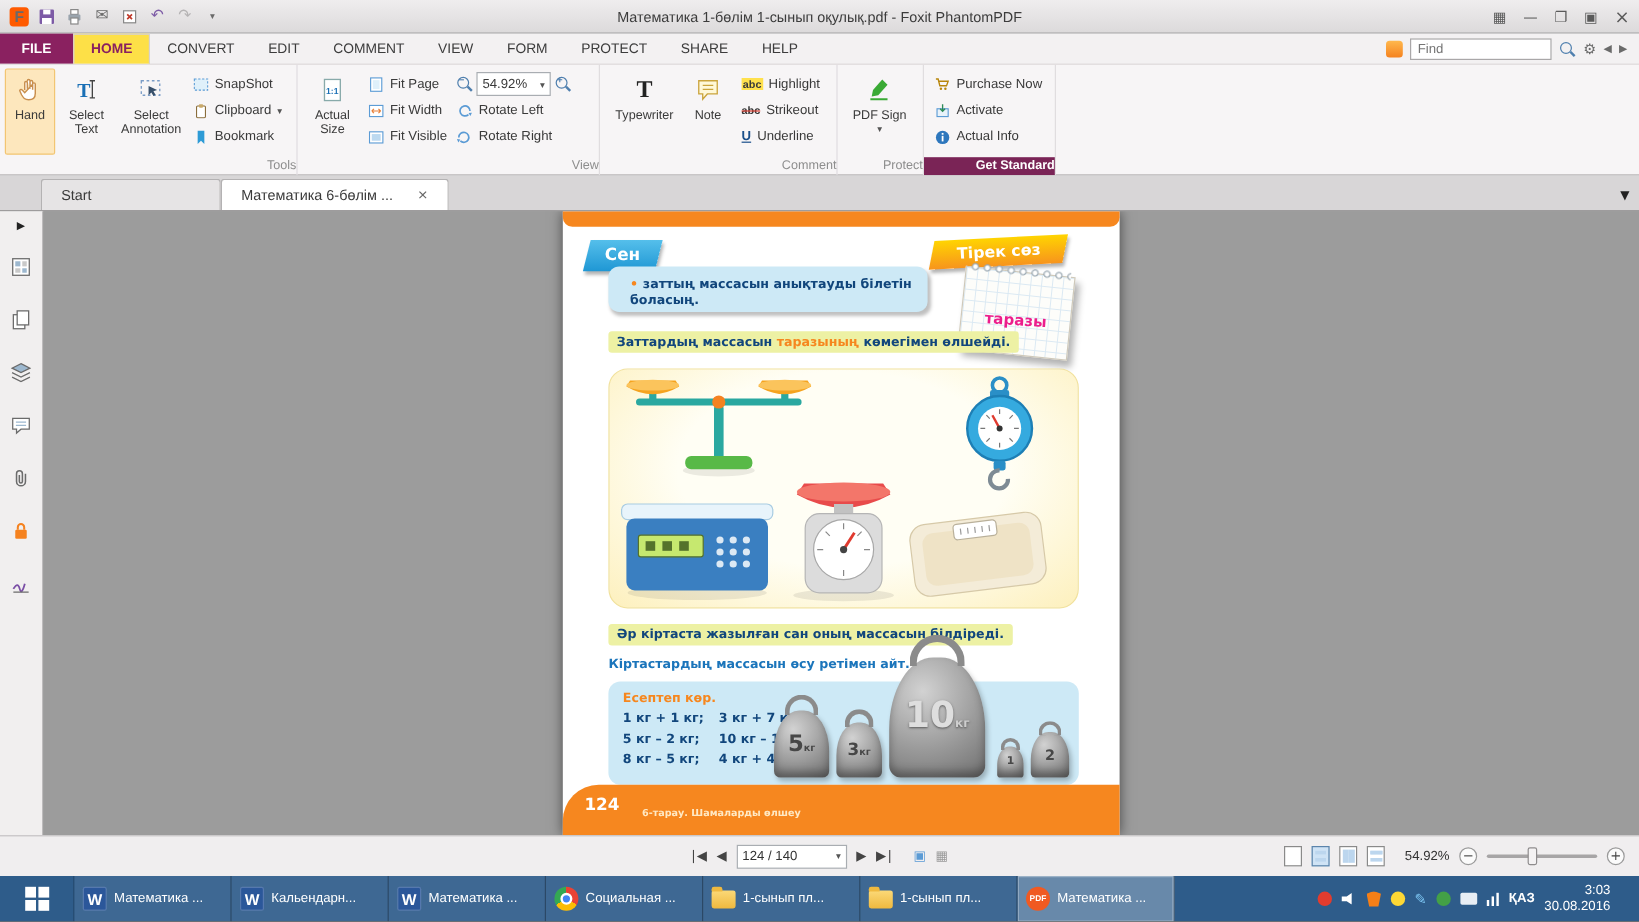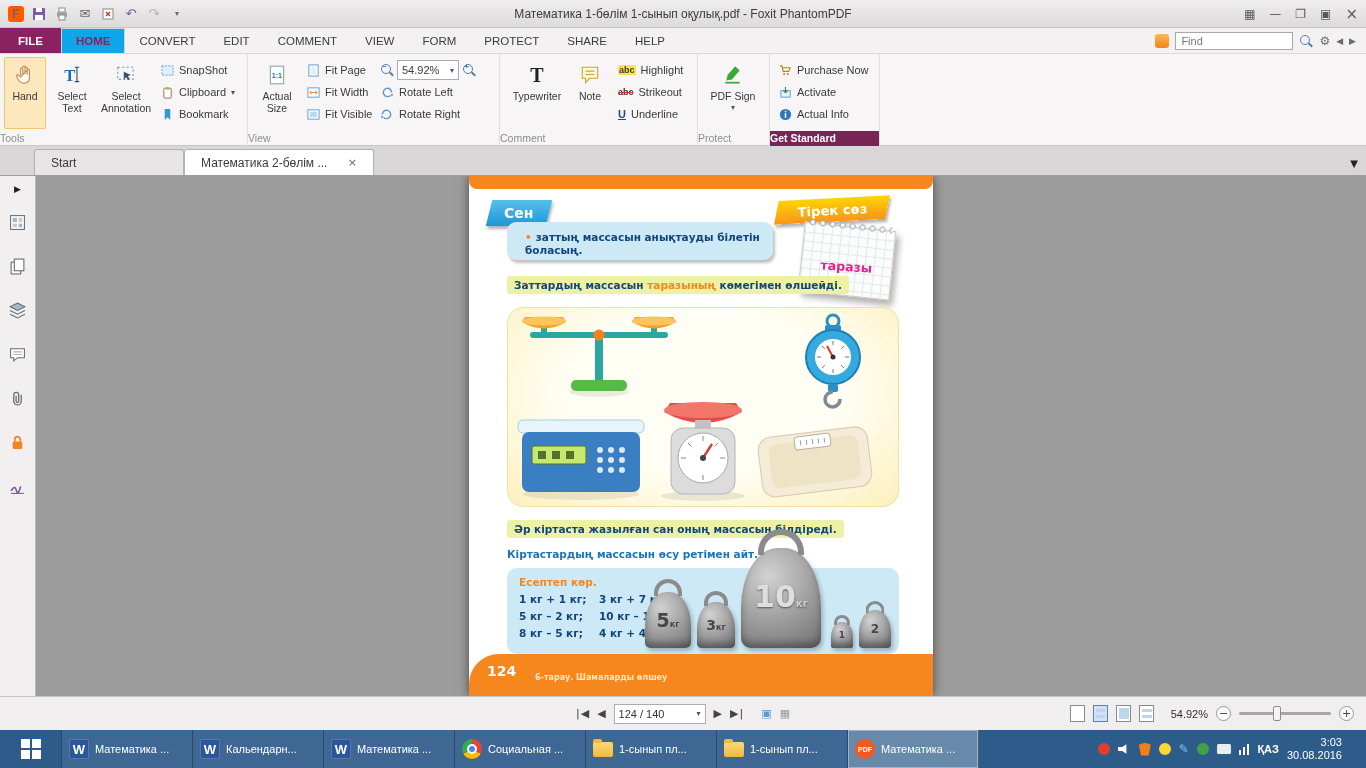--- a/index.html
+++ b/index.html
@@ -18,35 +18,35 @@
   .winbtns{margin-left:auto;display:flex;align-items:center;gap:14px;z-index:2;color:#5a5a5a;font-size:12px}
   .winbtns span{cursor:default}
   .applogo{width:15px;height:15px;background:#ff5a00;border-radius:3px;color:#fff;font-weight:bold;
     font-size:10px;display:flex;align-items:center;justify-content:center}
 
   
   .tabrow{position:absolute;left:0;top:28px;width:100%;height:26px;background:#f3f1f2;
     border-bottom:1px solid #dcd9da;display:flex;align-items:stretch}
   .rtab{padding:0 14px;display:flex;align-items:center;font-size:11.5px;color:#3c3c3c;cursor:default;white-space:nowrap}
   .rtab.file{background:#8a2160;color:#fff;font-weight:bold;padding:0 18px}
-  .rtab.active{background:#0ea5e9;color:#8a2160;font-weight:bold;border:1px solid #d5d2d3;border-bottom:none}
+  .rtab.active{background:#fde047;color:#8a2160;font-weight:bold;border:1px solid #d5d2d3;border-bottom:none}
   .findwrap{margin-left:auto;display:flex;align-items:center;gap:6px;padding-right:10px}
   .find-badge{width:14px;height:14px;background:linear-gradient(#ffb84d,#f5821f);border-radius:3px}
   .find-input{width:118px;height:18px;border:1px solid #a9a7a8;background:#fff;font-size:11px;padding:0 5px;
     font-family:"Liberation Sans",sans-serif}
   .mag{position:relative;width:14px;height:14px;display:inline-block}
   .mag::before{content:"";position:absolute;width:8px;height:8px;border:1.6px solid #4f7fae;border-radius:50%;left:1px;top:1px}
   .mag::after{content:"";position:absolute;width:5px;height:1.8px;background:#4f7fae;transform:rotate(45deg);left:9px;top:10px}
   .mag .sign{position:absolute;left:2.2px;top:-1.5px;font-size:8px;color:#4f7fae;font-weight:bold}
   .gearbtn,.chev{color:#6a6a6a;font-size:12px;display:flex;align-items:center}
 
   
   .ribbon{position:absolute;left:0;top:54px;width:100%;height:92px;background:#f7f5f6;border-bottom:1px solid #c9c6c7}
   .rgroup{position:absolute;top:0;height:92px;border-right:1px solid #e0dddf}
-  .glabel{position:absolute;bottom:0;left:0;right:0;height:15px;line-height:15px;text-align:left;
+  .glabel{position:absolute;bottom:0;left:0;right:0;height:15px;line-height:15px;text-align:right;
     font-size:10.5px;color:#8d8d8d}
   .glabel.purple{background:#7a2456;color:#fff;font-weight:bold}
   .bigbtn{position:absolute;top:3px;height:72px;text-align:center;font-size:10.5px;color:#3a3a3a;
     display:flex;flex-direction:column;align-items:center;border:1px solid transparent;border-radius:2px;cursor:default}
   .bigbtn .icon{height:28px;display:flex;align-items:center;justify-content:center;margin-top:3px}
   .bigbtn .lbl{line-height:11.5px;margin-top:2px}
   .bigbtn.sel{background:#fde7bd;border-color:#f2c572}
   .smallbtn{position:absolute;height:20px;display:flex;align-items:center;gap:5px;font-size:11px;color:#3a3a3a;
     white-space:nowrap;cursor:default}
   .smallbtn .sic{width:14px;height:14px;display:flex;align-items:center;justify-content:center}
@@ -450,21 +450,21 @@
       </div>
       <div class="glabel purple">Get Standard</div>
     </div>
   </div>
 
   <div class="doctabs">
     <div class="dtab" style="min-width:150px">
       <span>Start</span>
     </div>
     <div class="dtab active">
-      <span>Математика 2-бөлім ...</span>
+      <span>Математика 6-бөлім ...</span>
       <span class="x djv">×</span>
     </div>
     <span class="dt-caret djv">▼</span>
   </div>
 
   <div class="main">
 
     <div class="sidebar">
       <span class="sb-arrow djv">▶</span>
       <span class="sbi">

